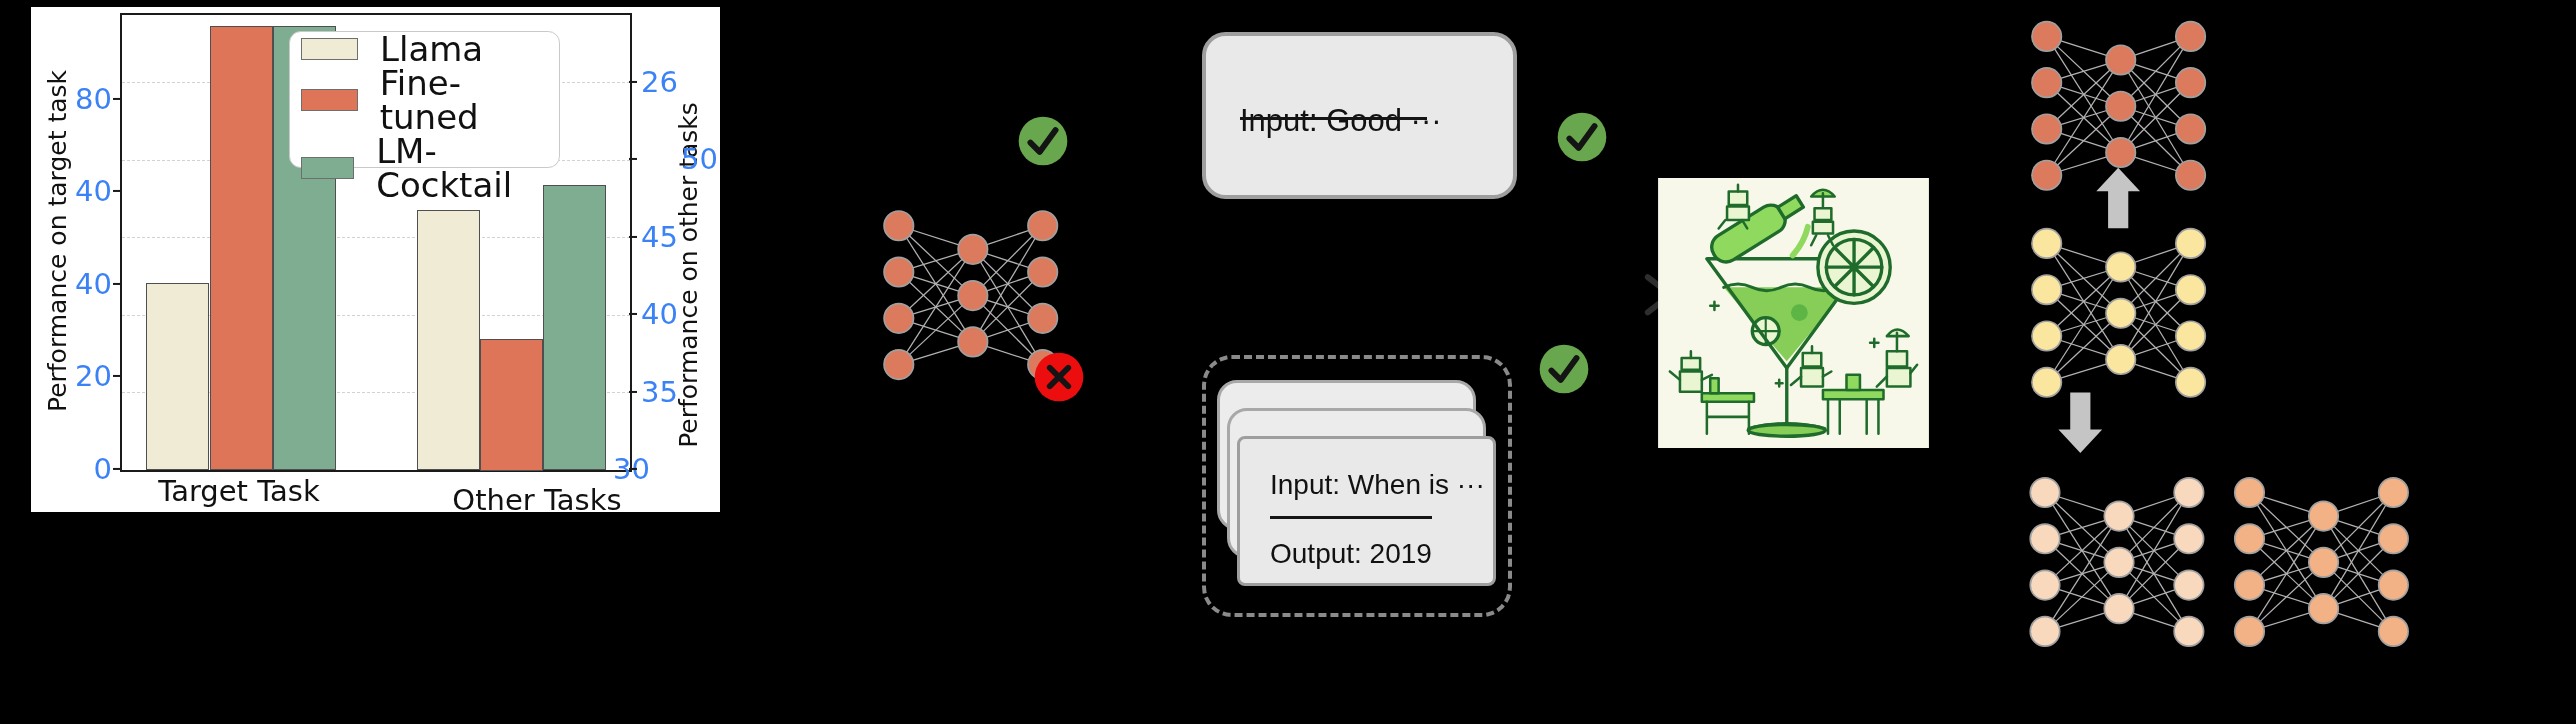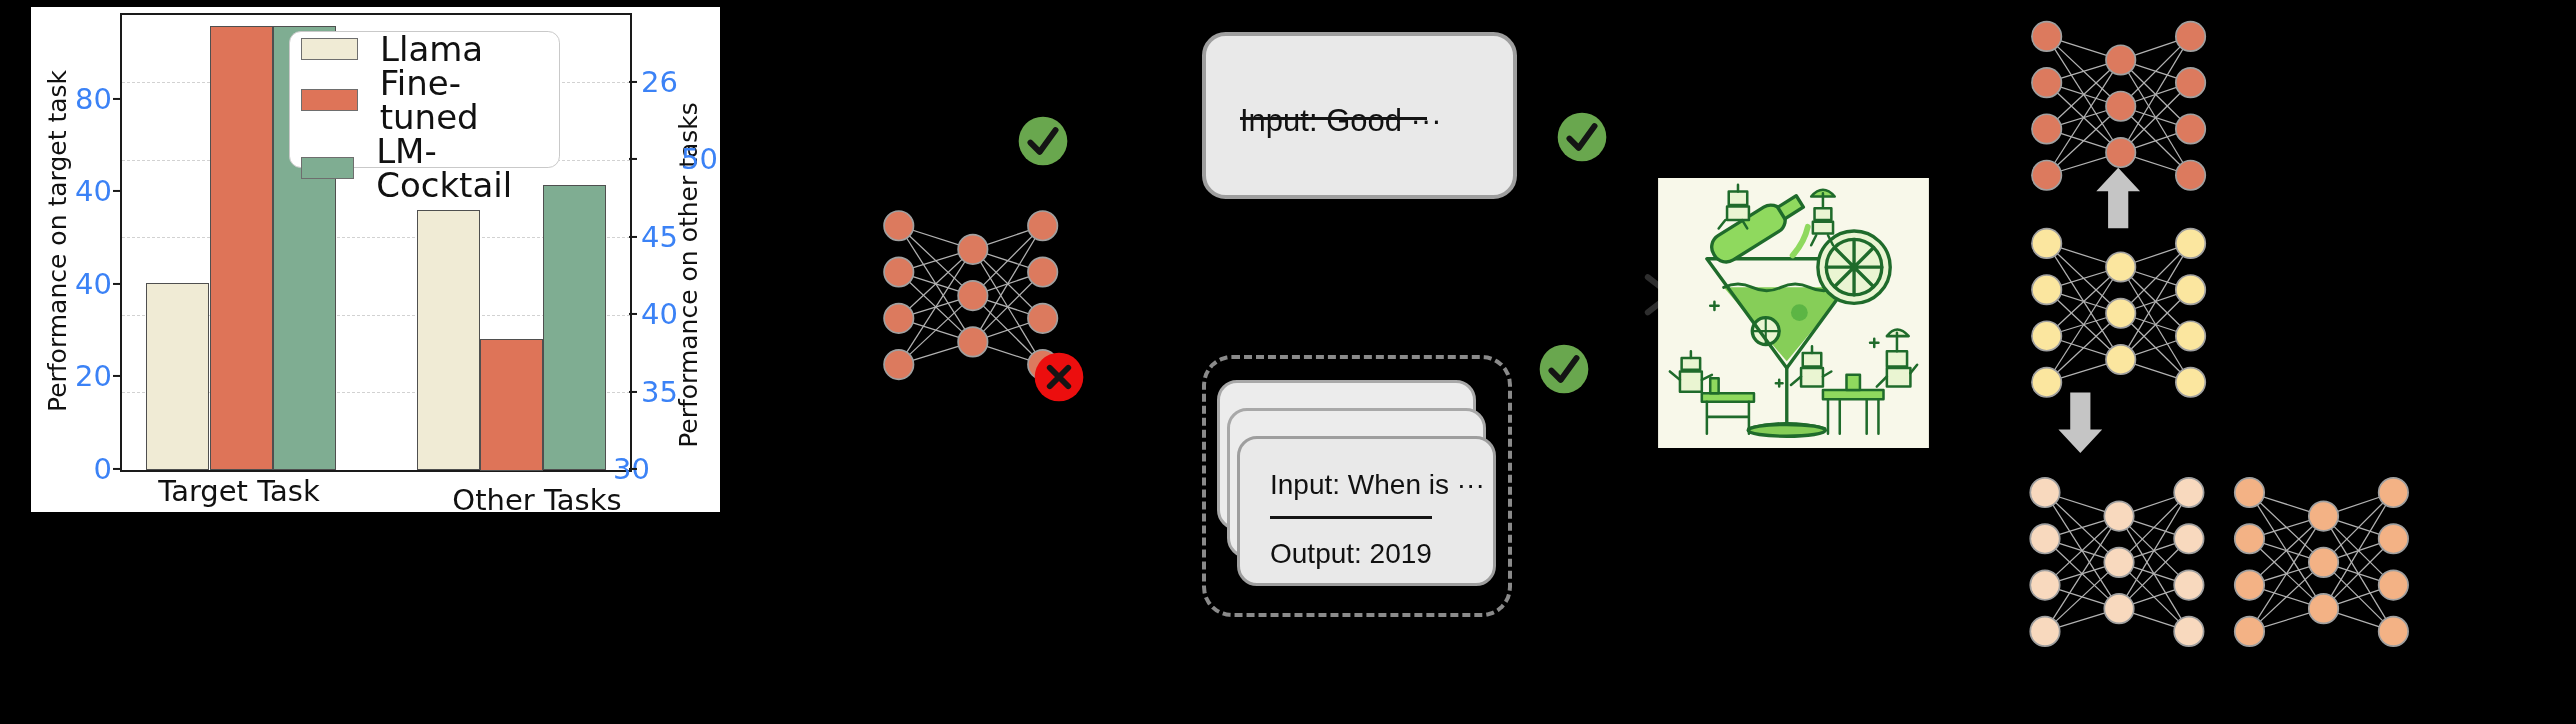--- a/index.html
+++ b/index.html
@@ -34,21 +34,21 @@
   
   .card{background:#e9e9e9;border:4.2px solid #9e9e9e;border-radius:23.6px;
         box-sizing:border-box;font-family:"Liberation Sans",sans-serif;color:#111;}
   .card1{left:1202px;top:32px;width:315px;height:167px;}
   .card .in,.card .out{position:absolute;left:34px;white-space:nowrap;text-align:right;}
   .card1 .in{top:67px;font-size:31px;}
   .card1 .sep{position:absolute;left:34px;top:81px;width:187px;height:2.5px;background:#151515;}
   .card1 .out{top:133px;font-size:31px;}
   .stack-back{background:#ececec;border:3.4px solid #a8a8a8;border-radius:20px;
               box-sizing:border-box;}
-  .card2{left:1237px;top:436px;width:259px;height:150px;border-width:3.4px;border-radius:20px;}
+  .card2{left:1237px;top:436px;width:259px;height:150px;border-width:3.4px;border-radius:8px;}
   .card2 .in{left:30px;top:30px;font-size:28px;}
   .card2 .sep{position:absolute;left:30px;top:77px;width:162px;height:2.5px;background:#151515;}
   .card2 .out{left:30px;top:99px;font-size:28px;}
   .dashed-box{left:1202px;top:355px;width:310px;height:262px;
               border:4.2px dashed #8a8a8a;border-radius:30px;box-sizing:border-box;}
 
   .icon-badge{width:52px;height:52px;}
   svg{display:block;}
 </style>
 </head>

